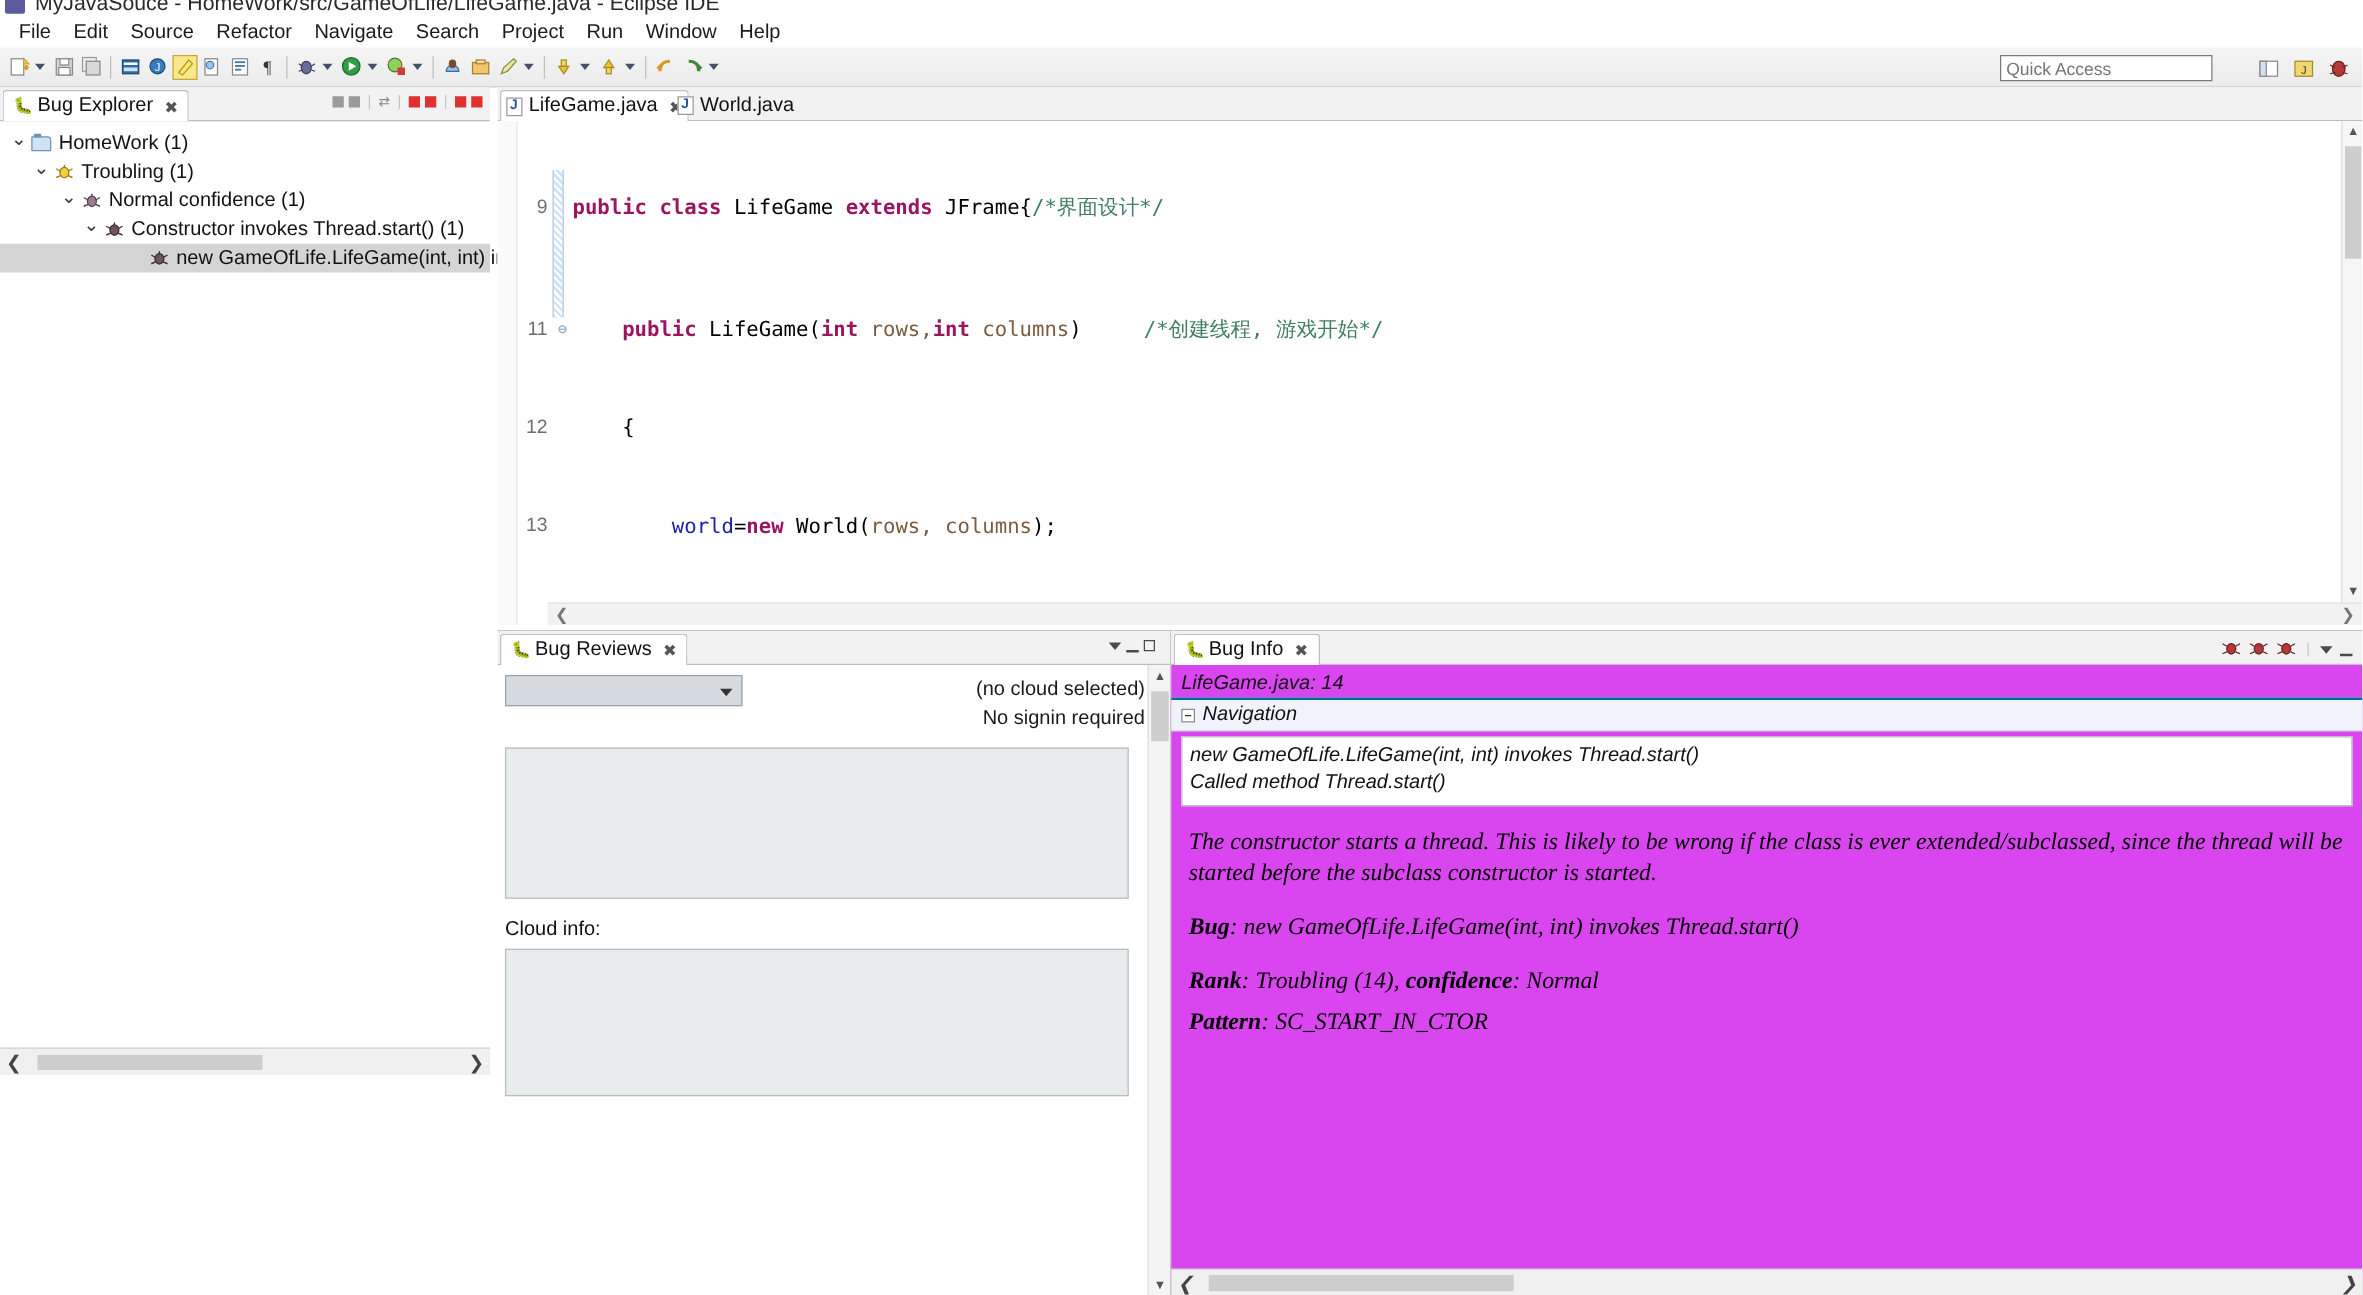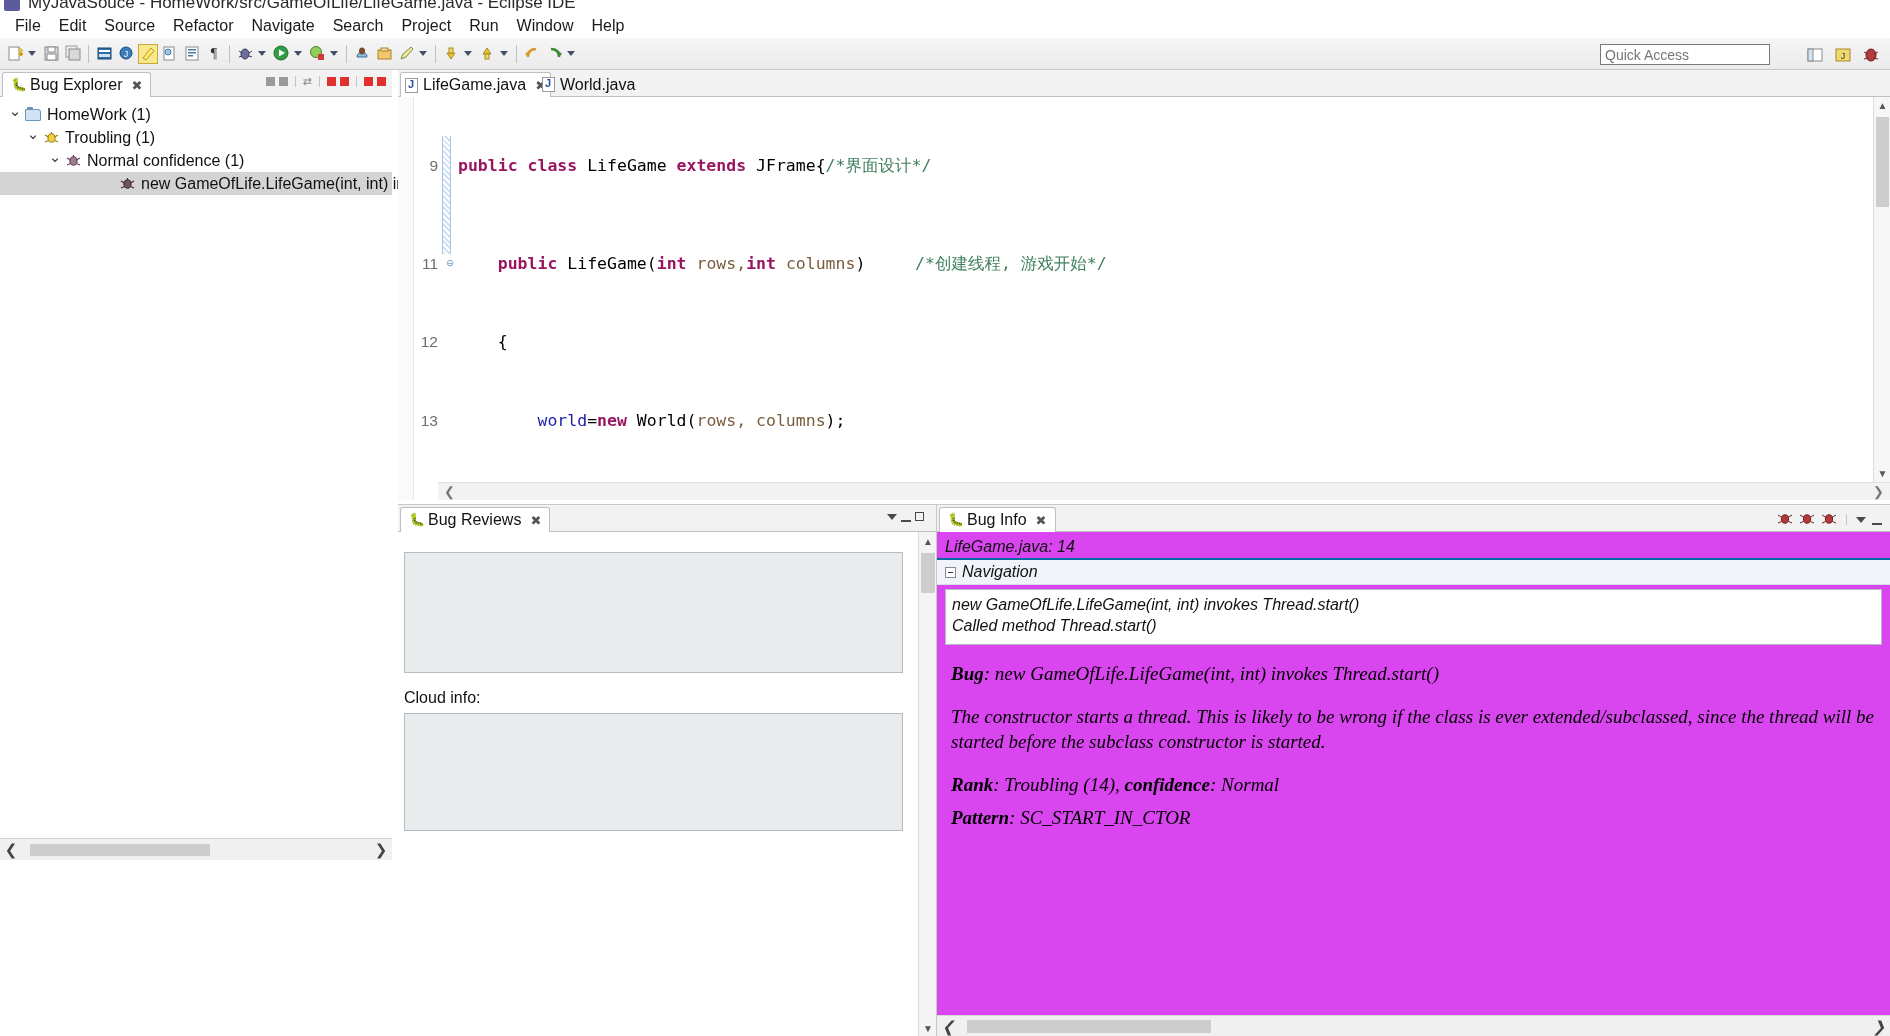--- a/index.html
+++ b/index.html
@@ -491,20 +491,30 @@
       <div class="tree-row" style="padding-left:46px;">
         <span class="twisty"></span>
         <span class="tn-icon">
           <svg width="15" height="15" viewBox="0 0 15 15">
               <ellipse cx="7.5" cy="8" rx="3.6" ry="4.2" fill="#9b7d8f" stroke="#5a3f52"></ellipse>
               <path d="M1 5 l3.5 2 M14 5 l-3.5 2 M1 12 l3.5 -1.5 M14 12 l-3.5 -1.5 M7.5 2 l0 2" stroke="#5a3f52" stroke-width="1.1"></path>
             </svg>
         </span>
         <span style="margin-left:5px;">Normal confidence (1)</span>
       </div>
+      <div class="tree-row" style="padding-left:64px;">
+        <span class="twisty"></span>
+        <span class="tn-icon">
+          <svg width="15" height="15" viewBox="0 0 15 15">
+              <ellipse cx="7.5" cy="8" rx="3.6" ry="4.2" fill="#6d5560" stroke="#3c2a33"></ellipse>
+              <path d="M1 5 l3.5 2 M14 5 l-3.5 2 M1 12 l3.5 -1.5 M14 12 l-3.5 -1.5 M7.5 2 l0 2" stroke="#3c2a33" stroke-width="1.1"></path>
+            </svg>
+        </span>
+        <span style="margin-left:5px;">Constructor invokes Thread.start() (1)</span>
+      </div>
       <div class="tree-row selected" style="padding-left:100px;">
         <span class="twisty empty"></span>
         <span class="tn-icon">
           <svg width="15" height="15" viewBox="0 0 15 15">
               <ellipse cx="7.5" cy="8" rx="3.6" ry="4.2" fill="#6d5560" stroke="#3c2a33"></ellipse>
               <path d="M1 5 l3.5 2 M14 5 l-3.5 2 M1 12 l3.5 -1.5 M14 12 l-3.5 -1.5 M7.5 2 l0 2" stroke="#3c2a33" stroke-width="1.1"></path>
             </svg>
         </span>
         <span style="margin-left:5px;">new GameOfLife.LifeGame(int, int) invo</span>
       </div>
@@ -614,20 +624,27 @@
         <span>Bug Reviews</span>
         <span class="tab-close">✖</span>
       </div>
       <div class="view-tools" style="right:12px;top:7px;">
         <span class="vt-tri"></span>
         <span style="width:10px;height:2px;background:#4a4a4a;display:inline-block;position:relative;top:4px;"></span>
         <span class="vt-max"></span>
       </div>
     </div>
     <div class="rv-body">
+      <div class="rv-top">
+        <div class="combo"></div>
+        <div class="rv-status">
+          <div>(no cloud selected)</div>
+          <div>No signin required</div>
+        </div>
+      </div>
       <div class="rv-textarea"></div>
       <div class="rv-label">Cloud info:</div>
       <div class="rv-cloudbox"></div>
 
       <div class="rv-vscroll">
         <span class="up">▲</span>
         <span class="thumb"></span>
         <span class="dn">▼</span>
       </div>
     </div>
@@ -670,24 +687,24 @@
       <div class="bi-navhdr">
         <span class="expander"></span>
         <span>Navigation</span>
       </div>
       <div class="bi-navbox">
         <div>new GameOfLife.LifeGame(int, int) invokes Thread.start()</div>
         <div>Called method Thread.start()</div>
       </div>
 
       <div class="bi-desc">
+        <p>The constructor starts a thread. This is likely to be wrong if the class is ever extended/subclassed, since the thread will be started before the subclass constructor is started.</p>
         <p>
           <b>Bug</b><span>: </span><span>new GameOfLife.LifeGame(int, int) invokes Thread.start()</span>
         </p>
-        <p>The constructor starts a thread. This is likely to be wrong if the class is ever extended/subclassed, since the thread will be started before the subclass constructor is started.</p>
         <p style="margin-bottom:8px;">
           <b>Rank</b><span>: </span><span>Troubling (14)</span><span>, </span><b>confidence</b><span>: </span><span>Normal</span>
         </p>
         <p>
           <b>Pattern</b><span>: </span><span>SC_START_IN_CTOR</span>
         </p>
       </div>
 
       <div class="bi-hscroll">
         <span class="hs-arrow">❮</span>

